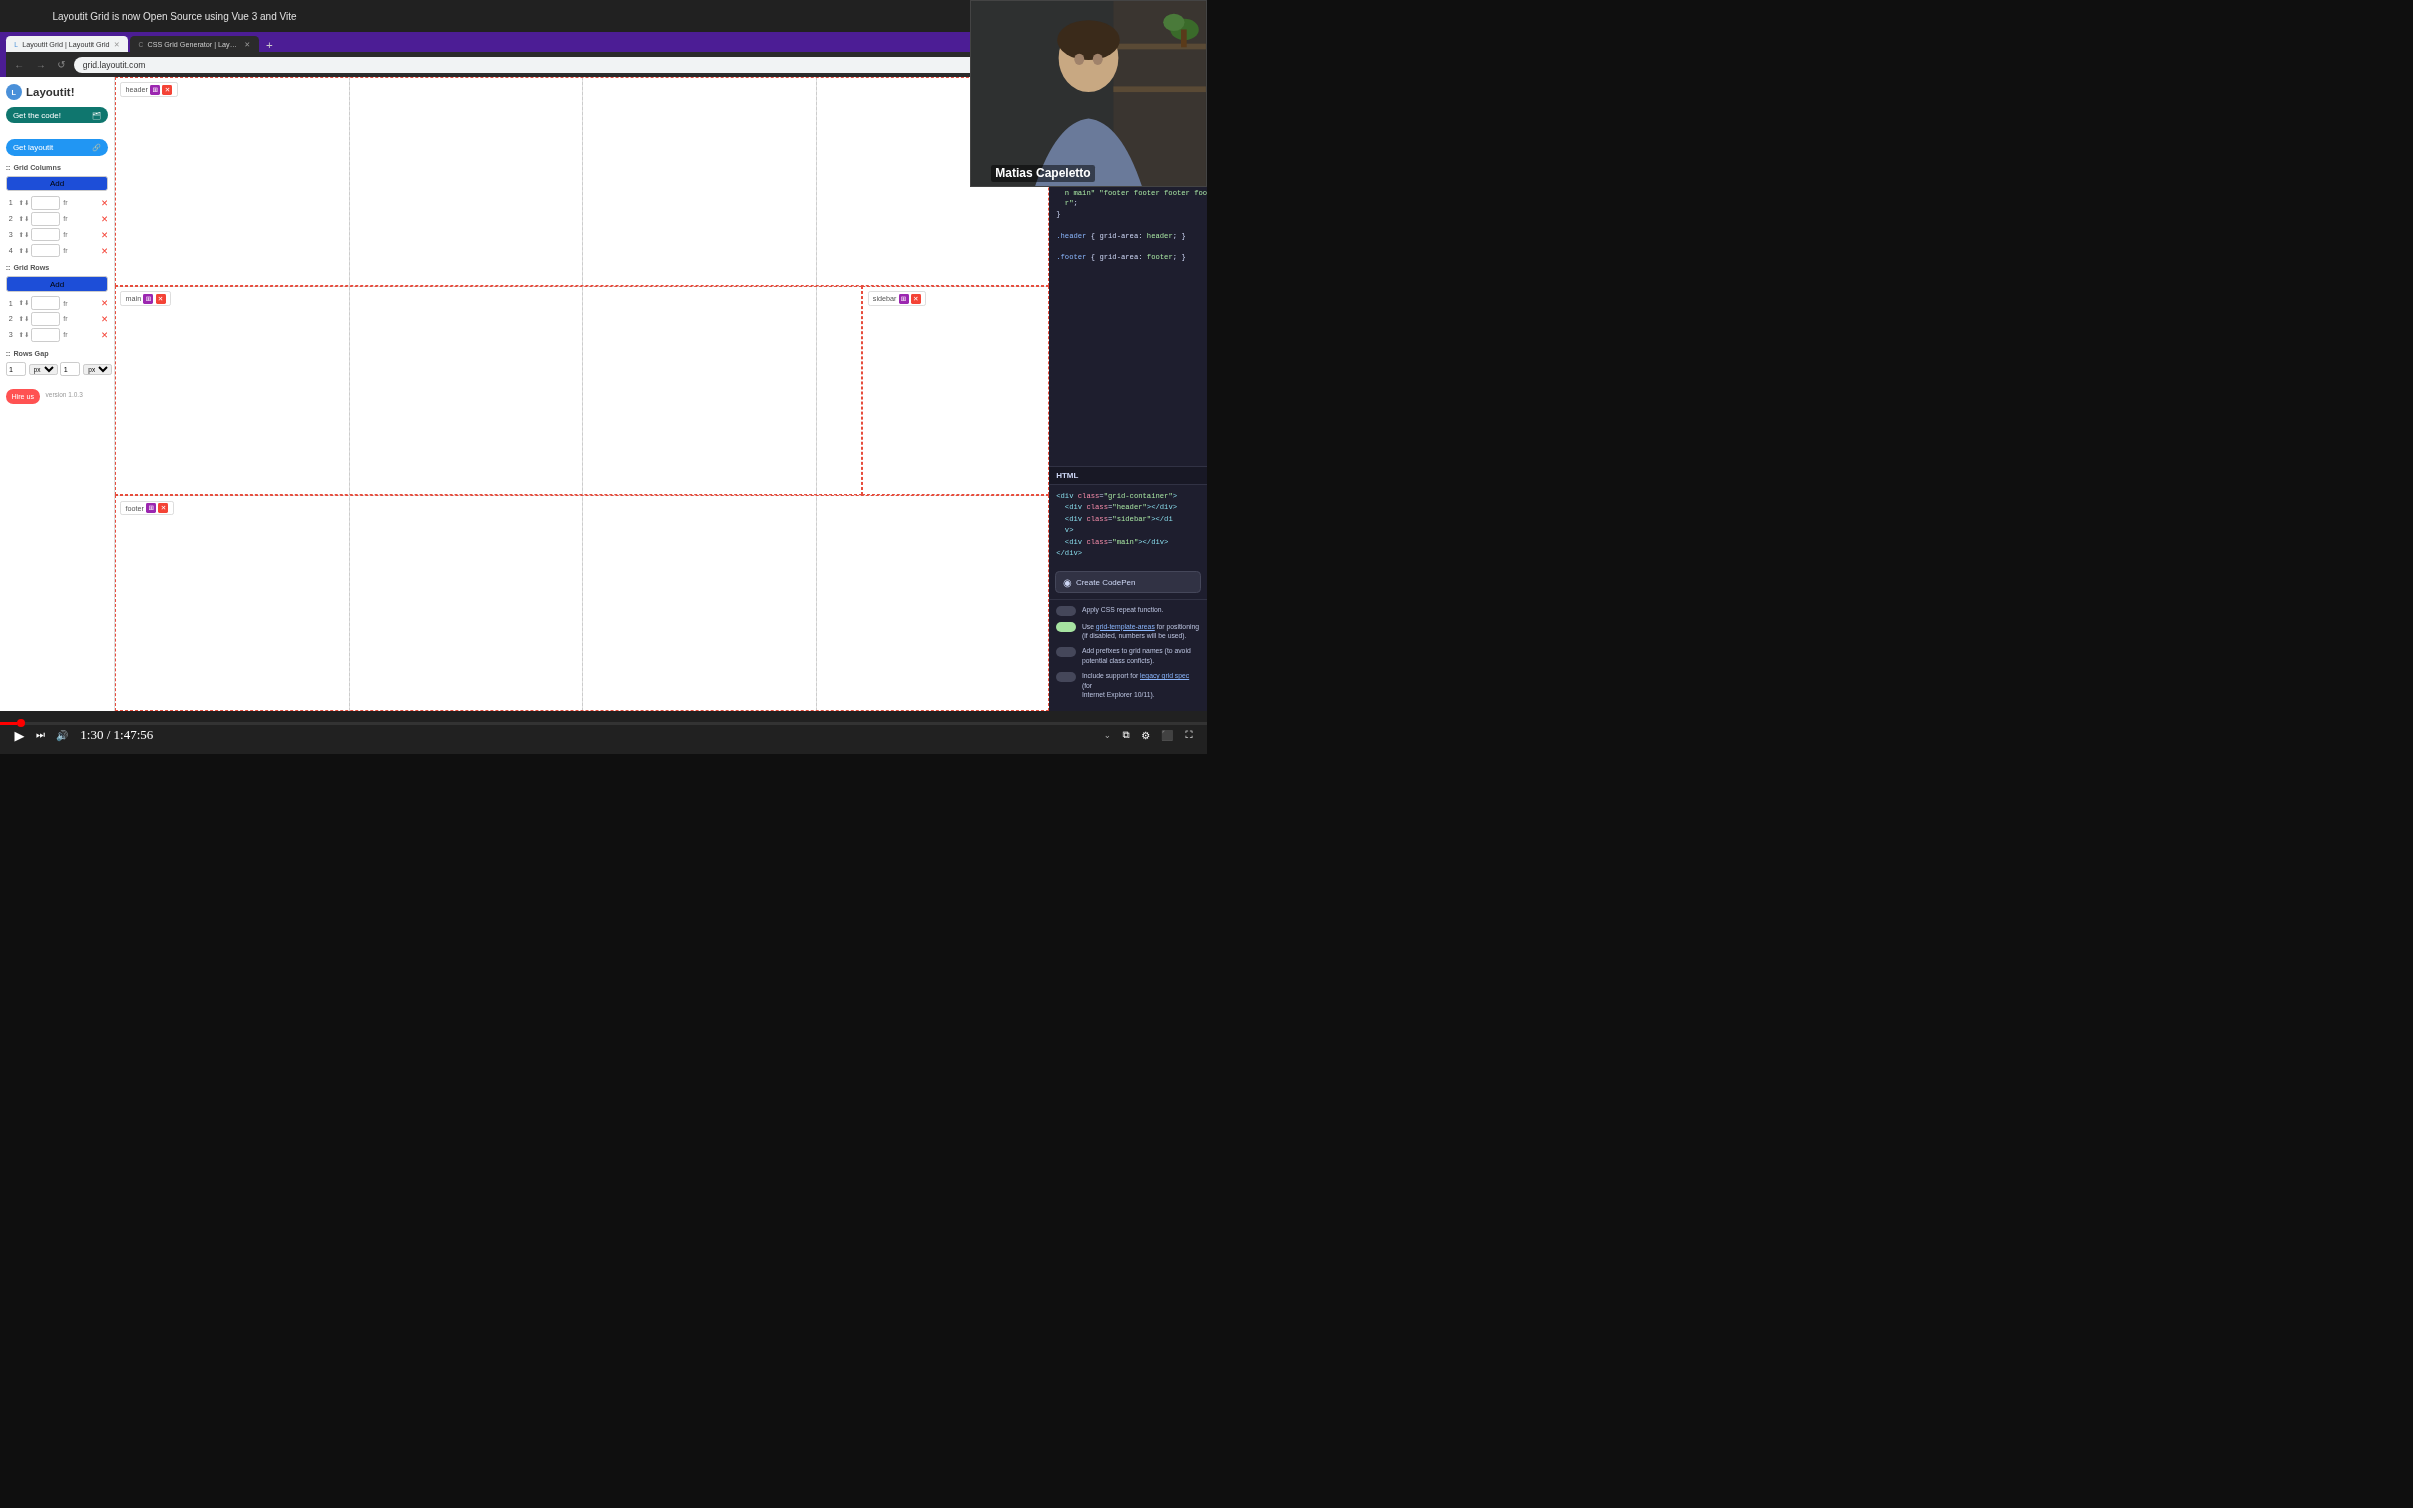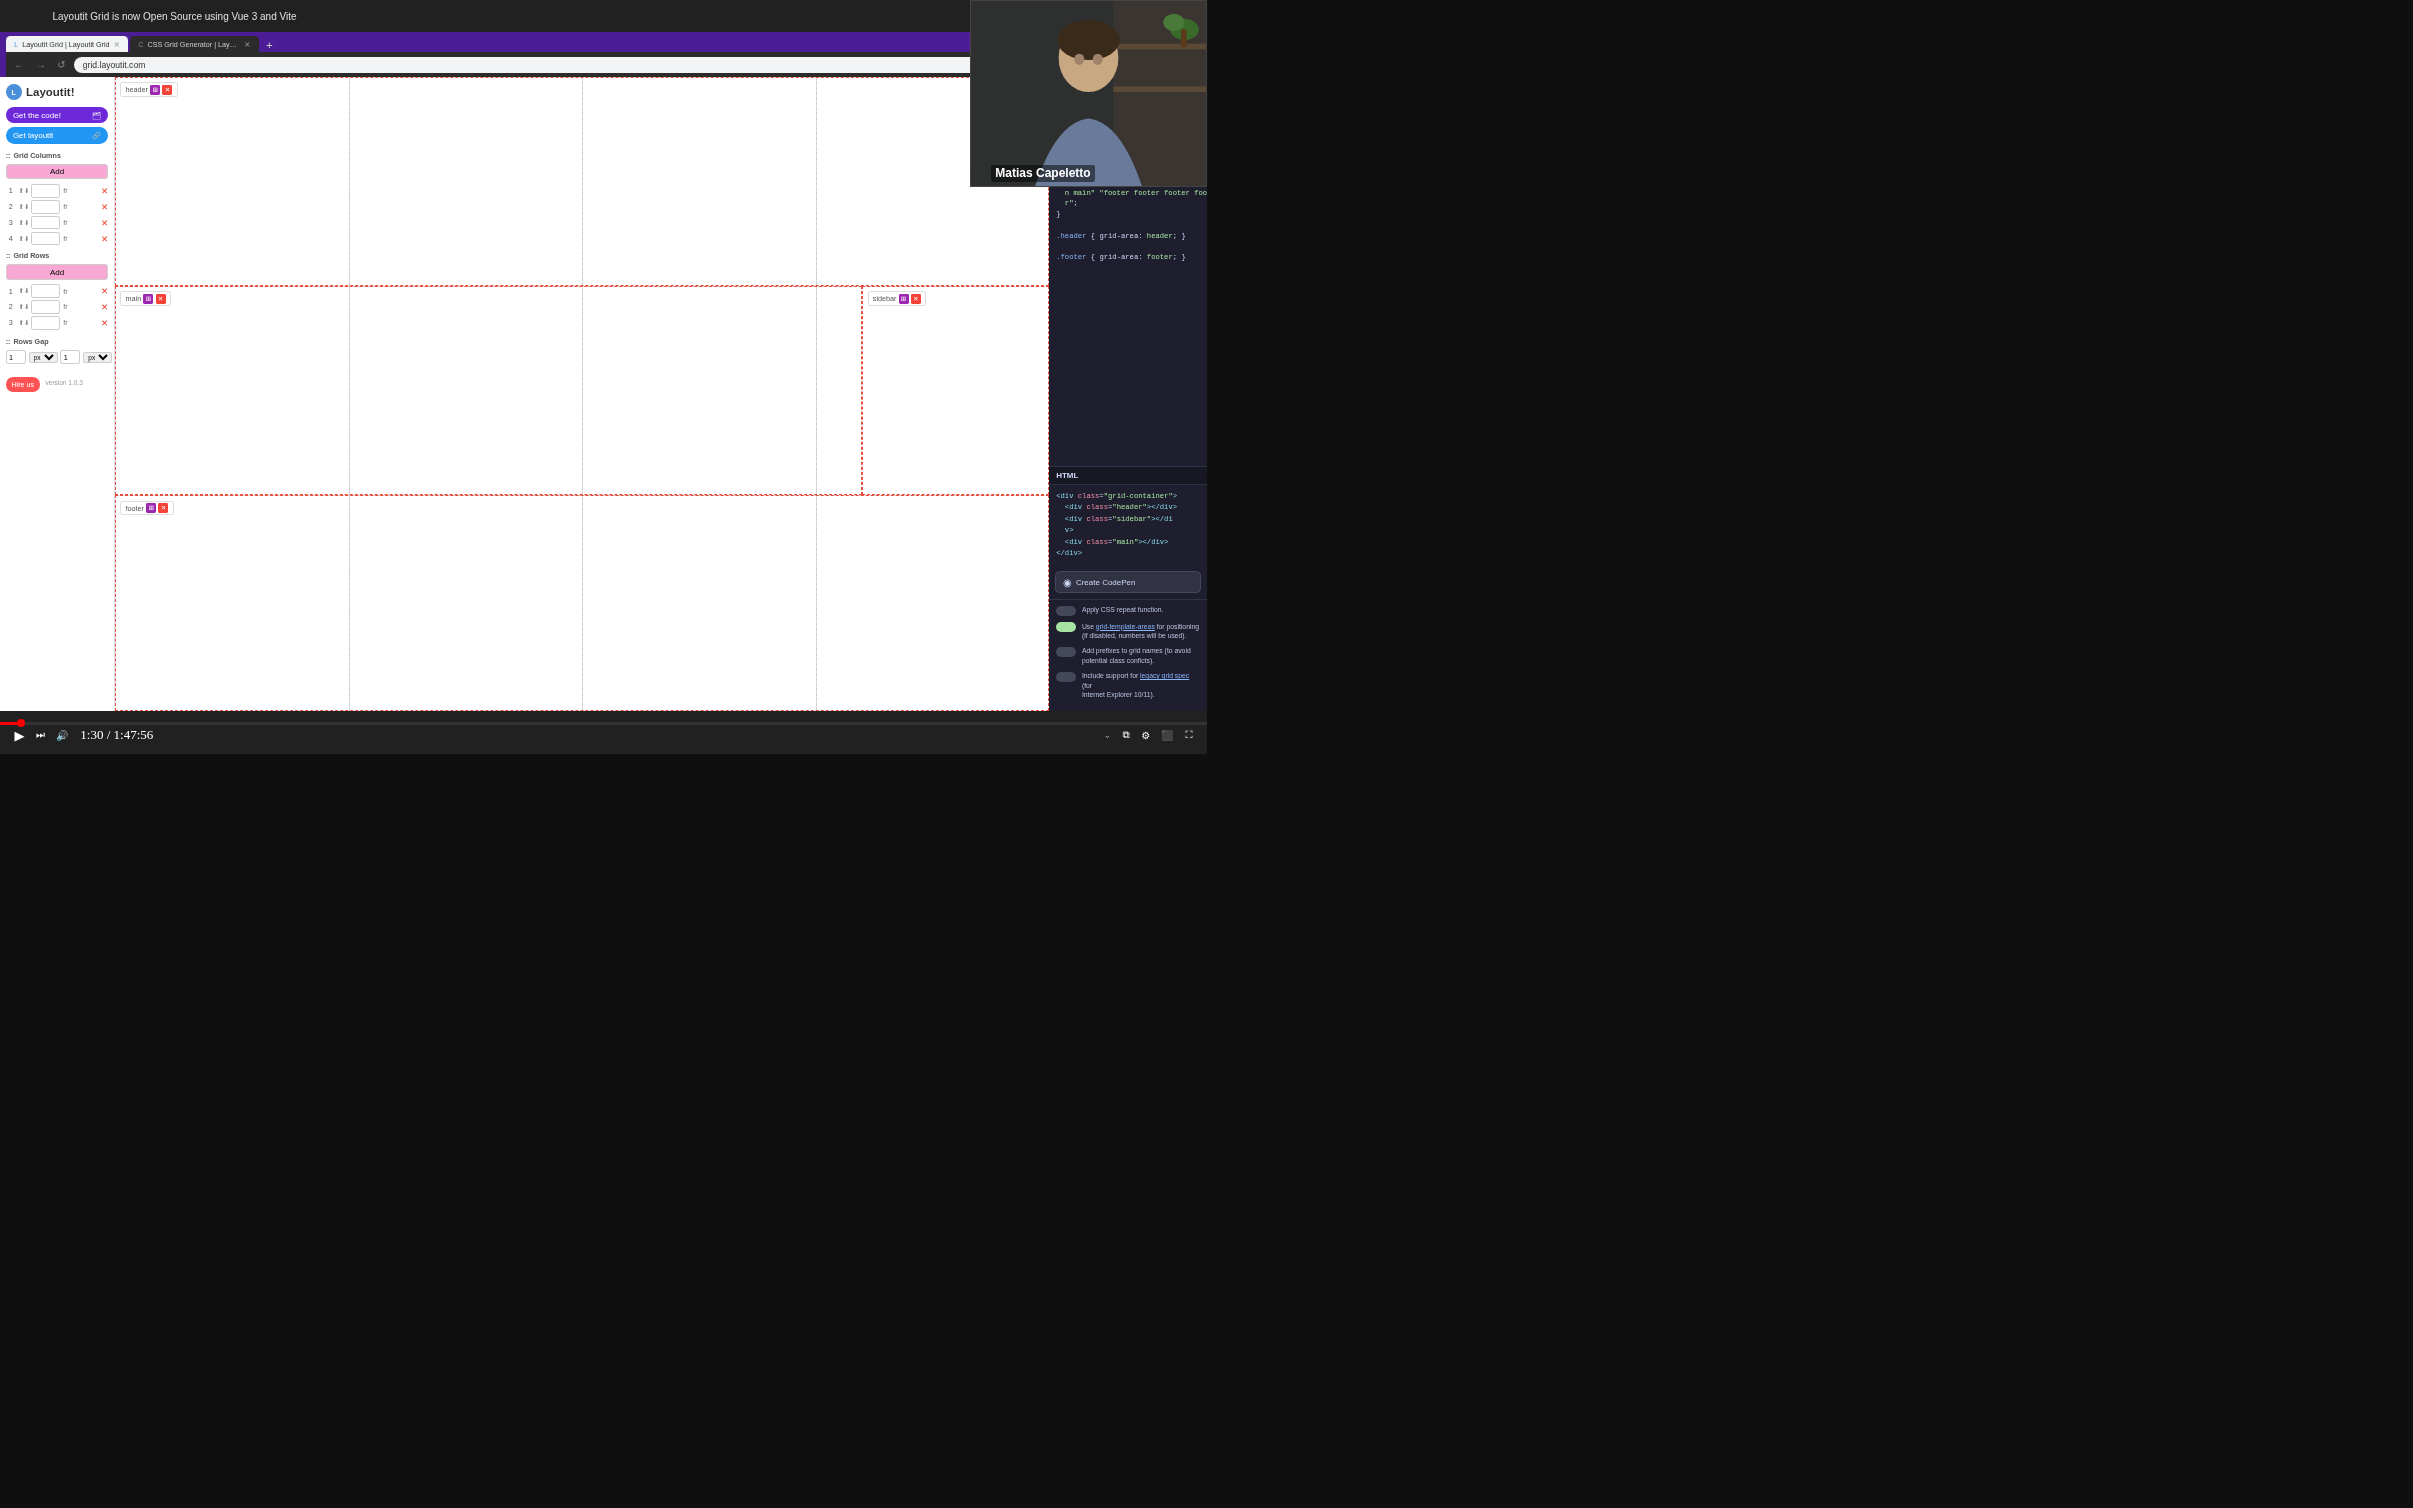--- a/index.html
+++ b/index.html
@@ -156,29 +156,29 @@
       font-size: 7.2px;
       font-weight: bold;
     }
     .logo-text {
       font-size: 11.5px;
       font-weight: bold;
       color: #333;
     }
 
     .btn-get-code {
-      background: #6d28d9;
+      background: #0f766e;
       color: white;
       border: none;
       border-radius: 8.6px;
       padding: 3.6px 7.2px;
       font-size: 8px;
       cursor: pointer;
       width: 100%;
-      margin-bottom: 4px;
+      margin-bottom: 16px;
       display: flex;
       align-items: center;
       justify-content: space-between;
     }
     .btn-get-permalink {
       background: #2196f3;
       color: white;
       border: none;
       border-radius: 8.6px;
       padding: 3.6px 7.2px;
@@ -195,21 +195,21 @@
       font-size: 7.2px;
       font-weight: bold;
       color: #555;
       margin-bottom: 4.3px;
       display: flex;
       align-items: center;
       gap: 2.9px;
     }
 
     .add-btn {
-      background: #f9a8d4;
+      background: #1d4ed8;
       border: 0.7px solid #ccc;
       border-radius: 2.9px;
       padding: 2.2px 7.2px;
       font-size: 8px;
       cursor: pointer;
       width: 100%;
       margin-bottom: 4.3px;
     }
 
     .col-row {

